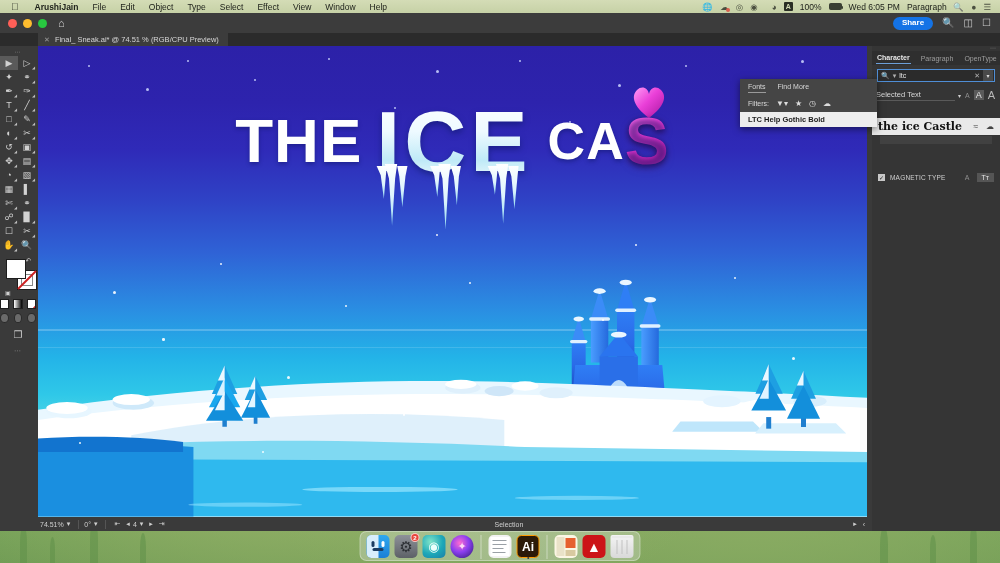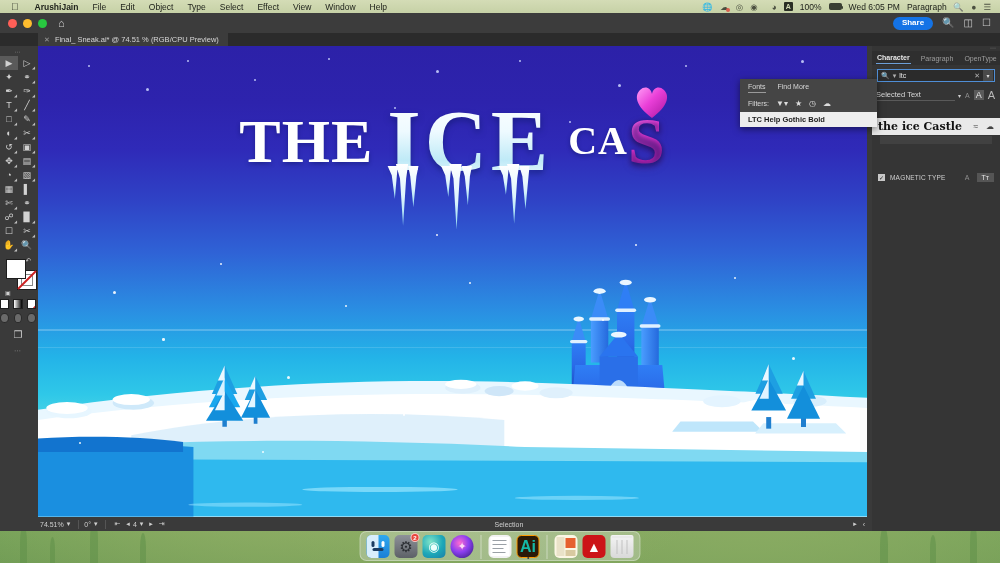--- a/index.html
+++ b/index.html
@@ -131,35 +131,35 @@
   
   .band{ position:absolute; left:0; right:0; }
 
   
   .titleart{
     position:absolute; left:0; right:0; top:40px; height:110px;
     display:flex; align-items:center; justify-content:center;
     gap:0px; pointer-events:none;
   }
   .word{
-    font-family:Liberation Serif, serif;
+    font-family:Liberation Sans, sans-serif;
     font-weight:bold; color:#ffffff;
     letter-spacing:1px; line-height:1;
     text-shadow:0 2px 4px rgba(10,20,90,.45);
   }
   .w-the{ font-size:62px; }
   .w-ice{
     font-size:86px; letter-spacing:4px;
     color:#eaf9ff;
     background:linear-gradient(180deg,#ffffff 0%,#eefaff 40%,#bfeaf7 70%,#ffffff 100%);
     -webkit-background-clip:text; background-clip:text; color:transparent;
     text-shadow:none;
     filter:drop-shadow(0 3px 3px rgba(5,20,90,.5));
   }
-  .w-ca, .w-tle{ font-size:40px; }
+  .w-ca, .w-tle{ font-size:52px; }
   .w-s{
     font-size:66px; font-weight:bold;
     color:transparent;
     background:linear-gradient(150deg,#ff86f2 0%,#e83ad6 38%,#b81fae 72%,#d44ccb 100%);
     -webkit-background-clip:text; background-clip:text;
     filter:drop-shadow(0 2px 3px rgba(60,0,60,.55));
   }
   .heart{
     position:absolute; width:40px; height:36px;
   }
@@ -692,21 +692,21 @@
 
     <div class="dkic" style="background:#f2f2f2;position:relative;overflow:hidden;">
       <div style="position:absolute;inset:2px;background:#fff;"></div>
       <div style="position:absolute;left:4px;top:5px;width:14px;height:1.2px;background:#9aa0a6;"></div>
       <div style="position:absolute;left:4px;top:9px;width:14px;height:1.2px;background:#9aa0a6;"></div>
       <div style="position:absolute;left:4px;top:13px;width:11px;height:1.2px;background:#9aa0a6;"></div>
       <div style="position:absolute;left:4px;top:17px;width:13px;height:1.2px;background:#9aa0a6;"></div>
     </div>
 
     <div class="dkic" style="background:#2b1a08;border:1px solid #ff9a00;display:flex;align-items:center;justify-content:center;">
-      <span style="color:#14b8a6;font-size:16px;font-weight:bold;line-height:1;text-align:right;">Ai</span>
+      <span style="color:#ffffff;font-size:12px;font-weight:bold;line-height:1;text-align:right;">Ai</span>
       <span class="dkdot"></span>
     </div>
 
     <div class="dksep"></div>
 
     <div class="dkic" style="background:#fbf6e4;position:relative;overflow:hidden;">
       <div style="position:absolute;left:2px;top:2px;width:8px;height:19px;background:#e9e2c8;"></div>
       <div style="position:absolute;left:11px;top:3px;width:10px;height:10px;background:#e6602f;"></div>
       <div style="position:absolute;left:11px;top:15px;width:10px;height:6px;background:#d8c9a0;"></div>
     </div>

